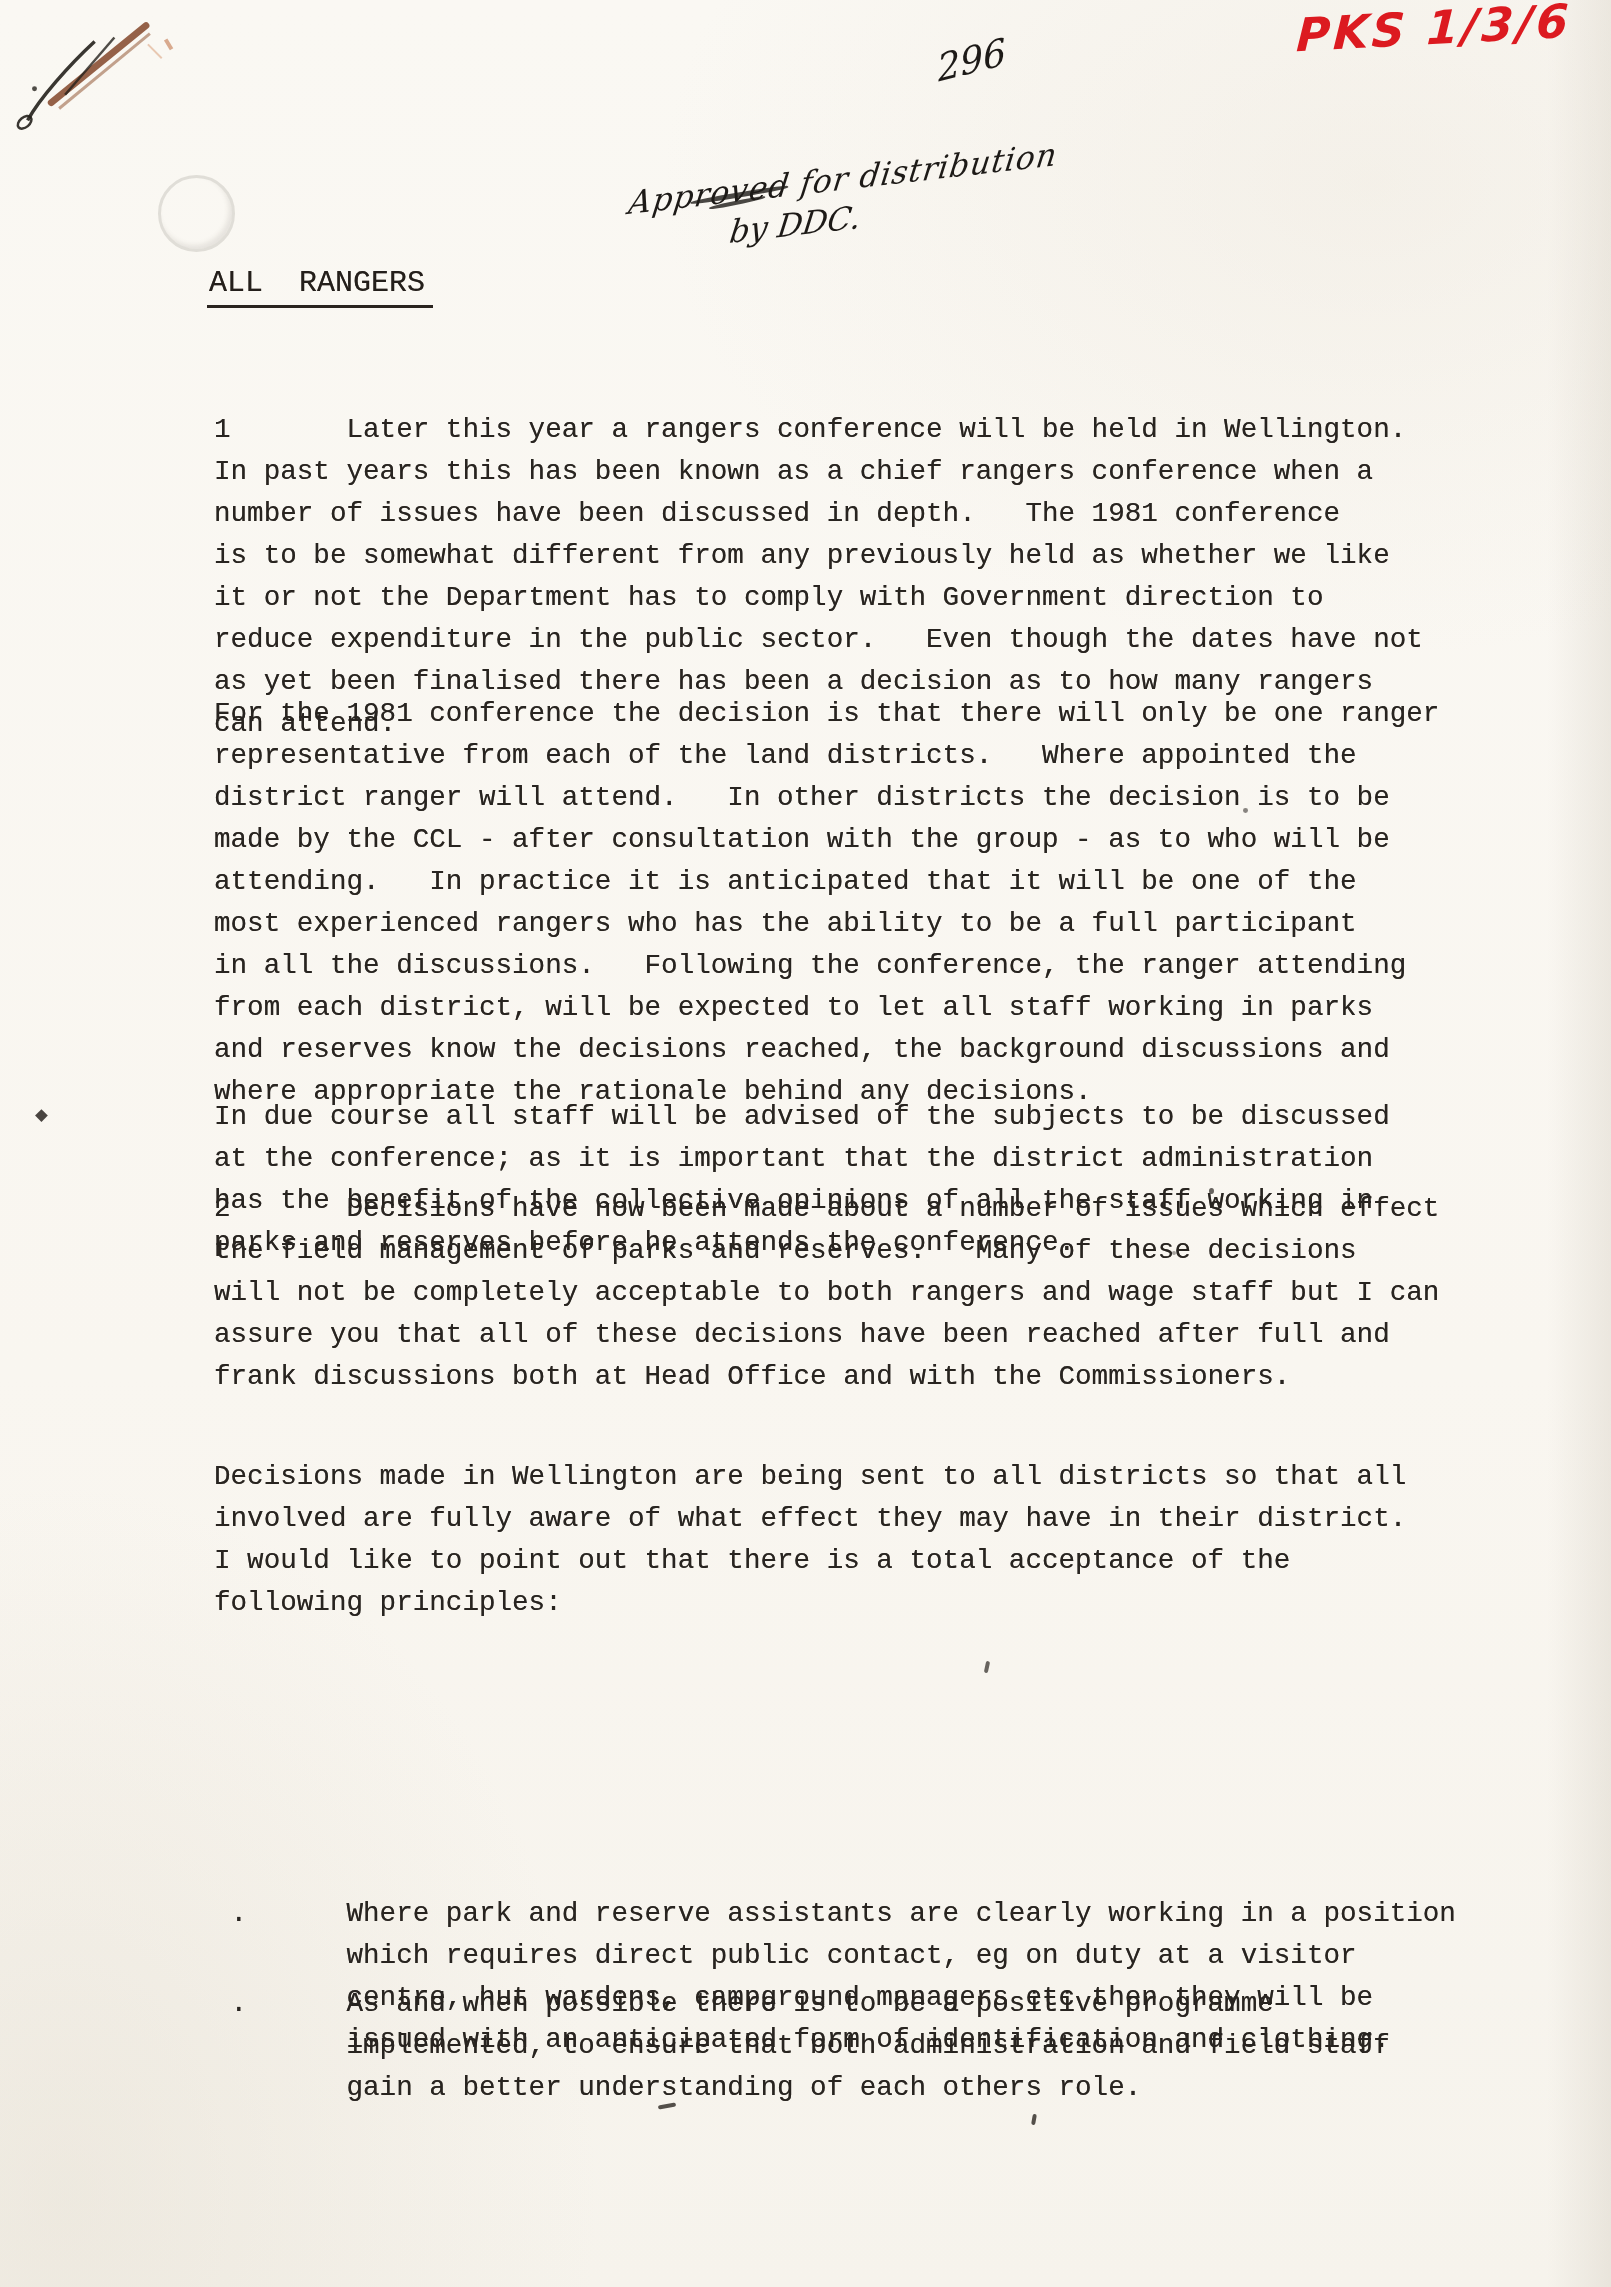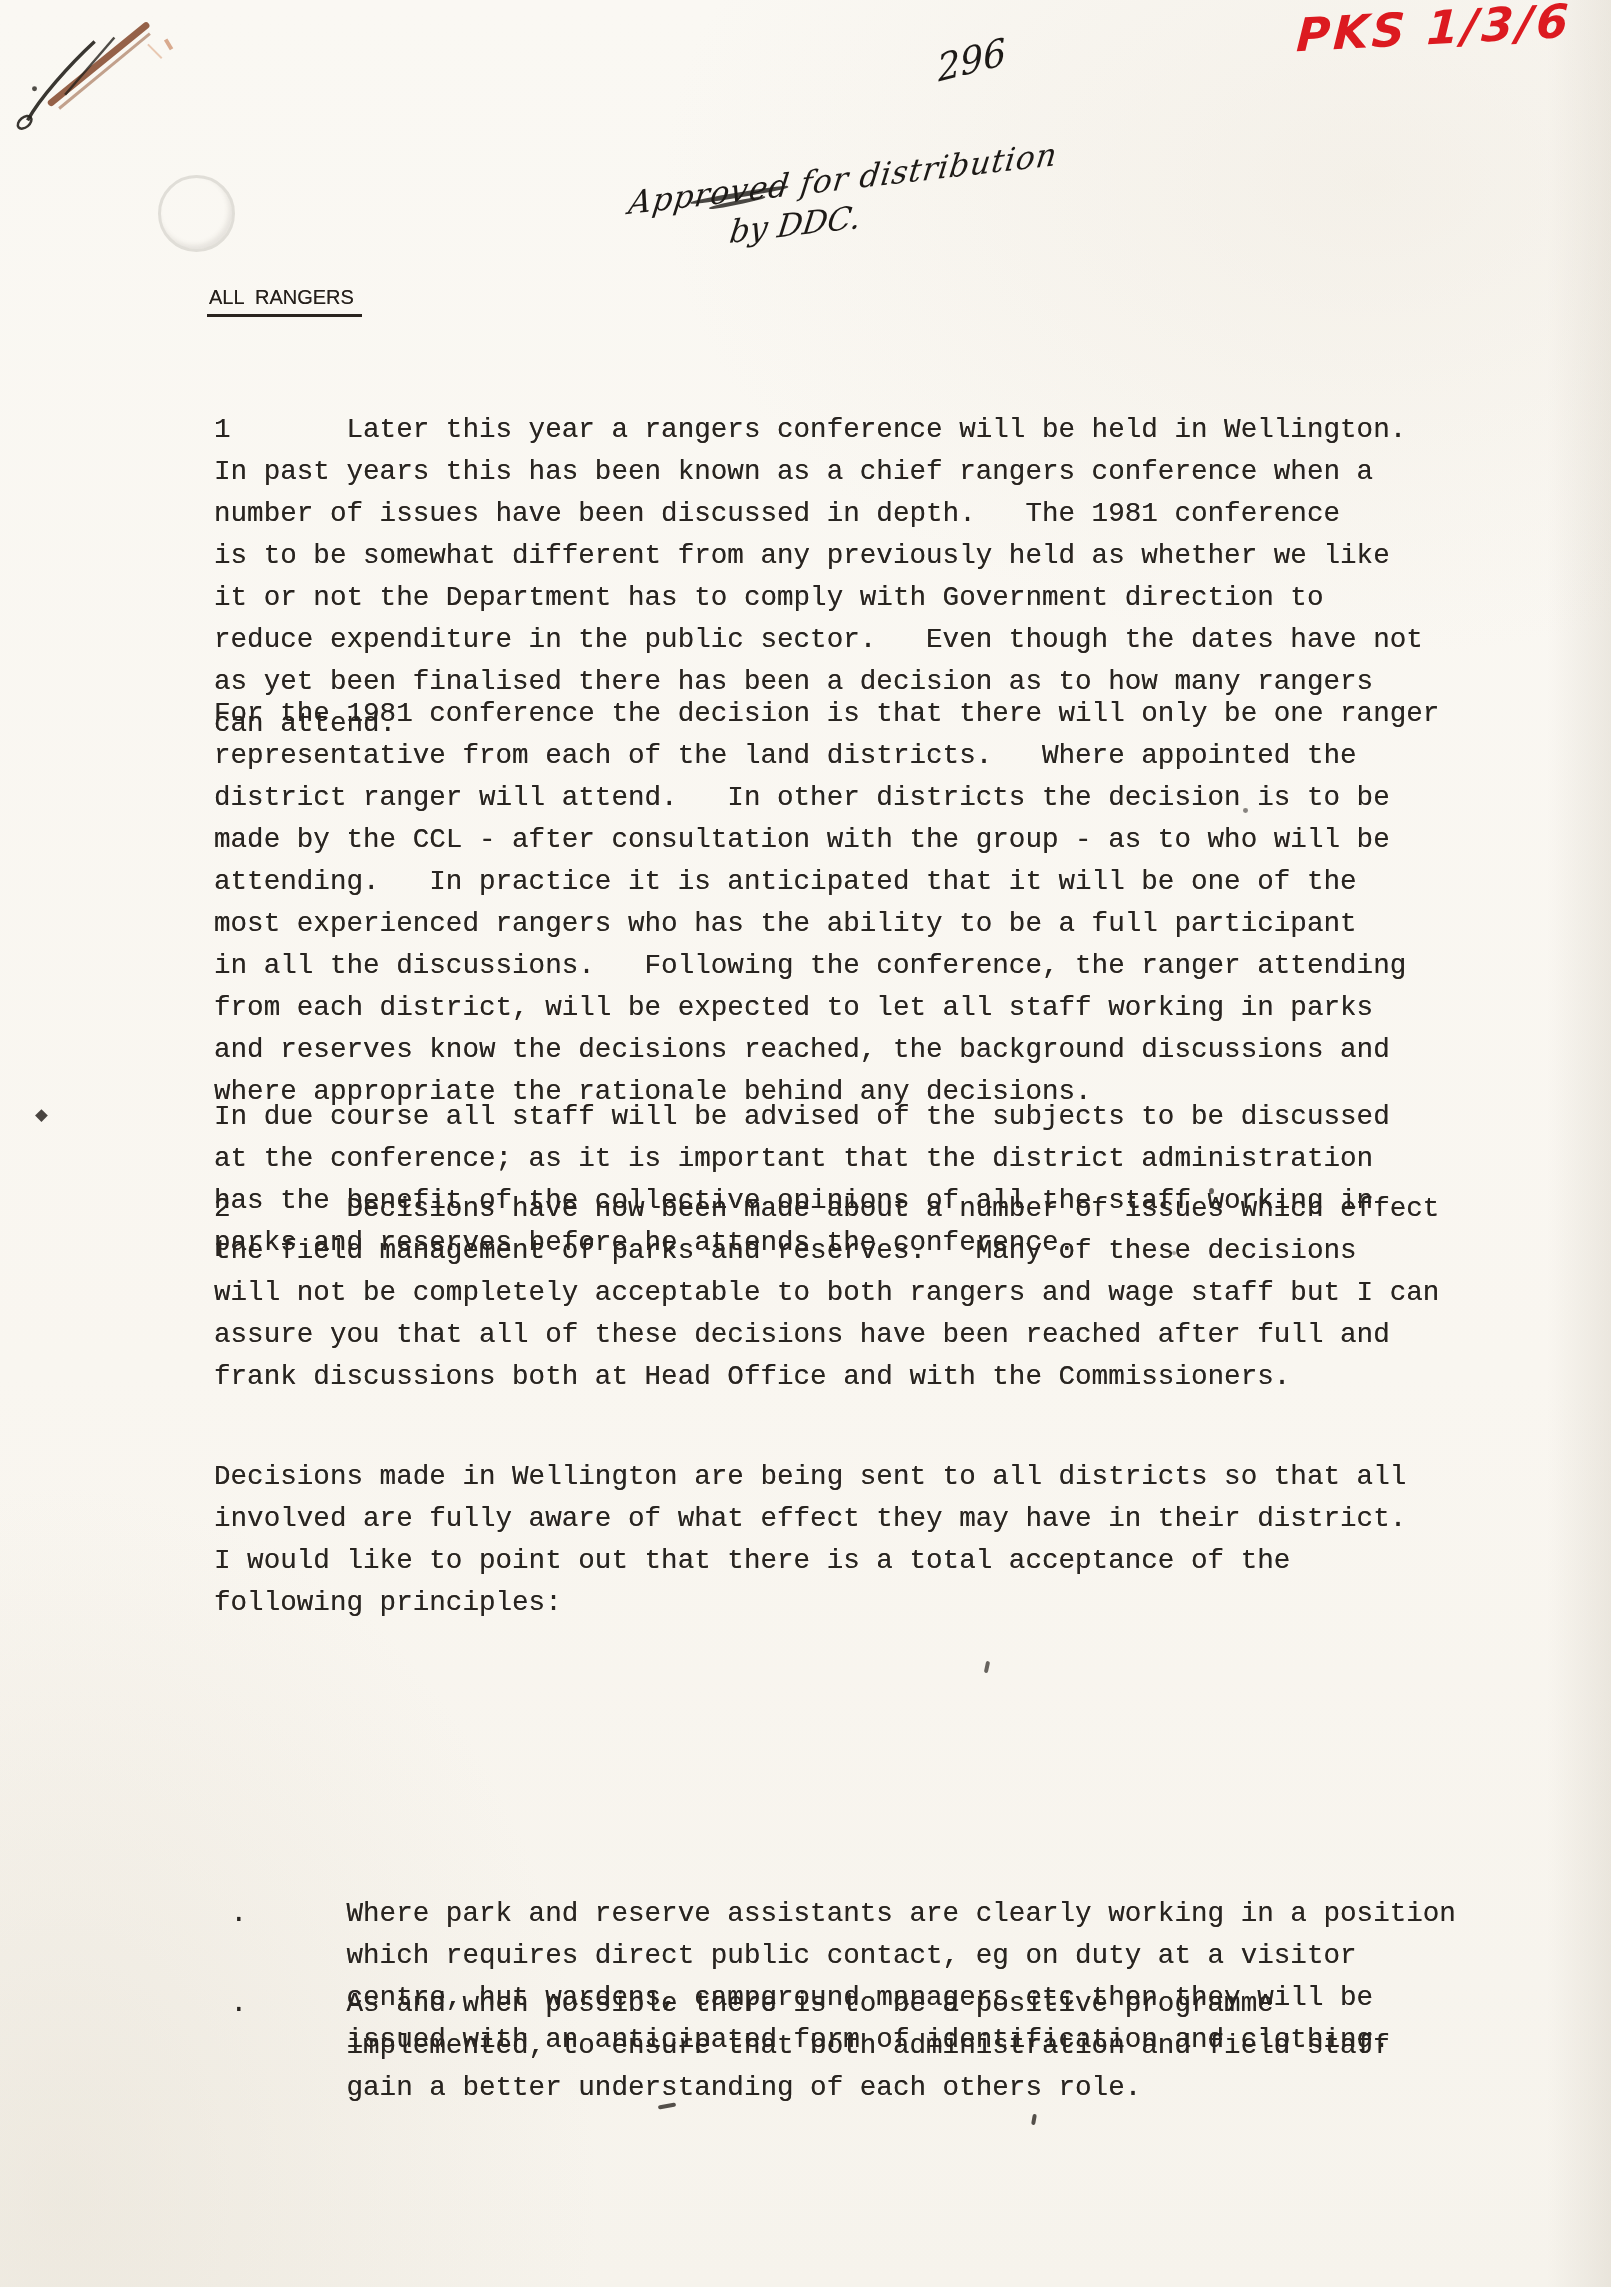--- a/index.html
+++ b/index.html
@@ -20,23 +20,23 @@
     left:214px;
     font-family:"Liberation Mono","DejaVu Sans Mono",monospace;
     font-size:27.6px;
     line-height:42px;
     color:#282420;
     white-space:pre;
     text-shadow:0 0 0.6px rgba(45,38,32,0.65);
   }
   .heading{
     position:absolute;
-    left:207px;top:286px;
-    font-family:Liberation Sans, sans-serif;
-    font-size:20px;
+    left:207px;top:266px;
+    font-family:Liberation Mono, monospace;
+    font-size:30px;
     color:#241f1b;
     white-space:pre;
     padding:0 7.9px 4.9px 2px;
     border-bottom:3px solid #2a241f;
     text-shadow:0 0 0.6px rgba(45,38,32,0.7);
   }
   .hand{
     font-family:"DejaVu Serif","Liberation Serif",serif;
     font-style:italic;
     color:#1d1a17;

